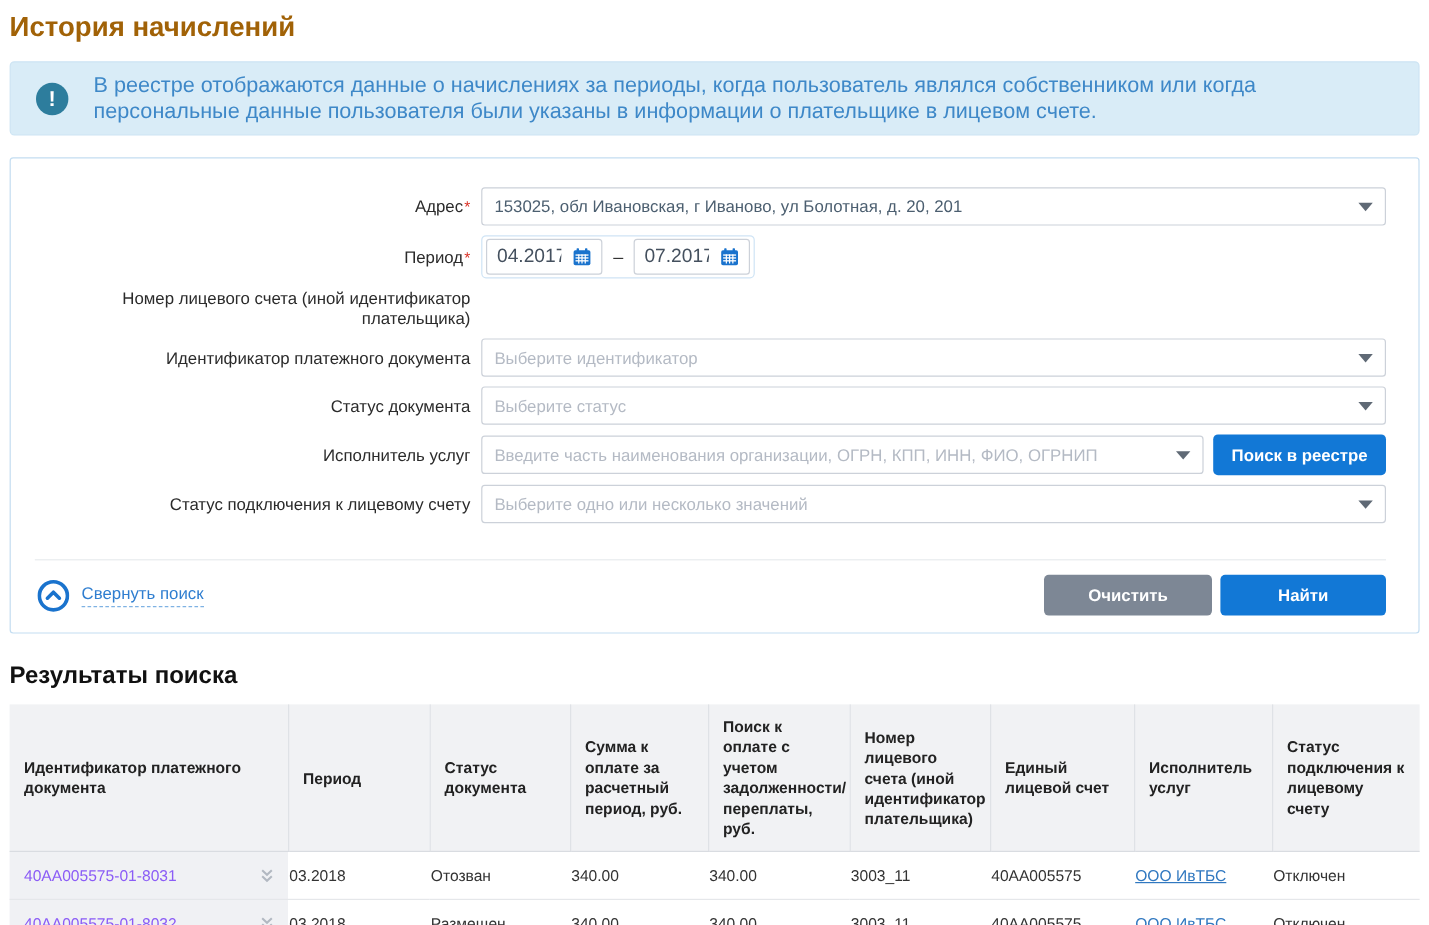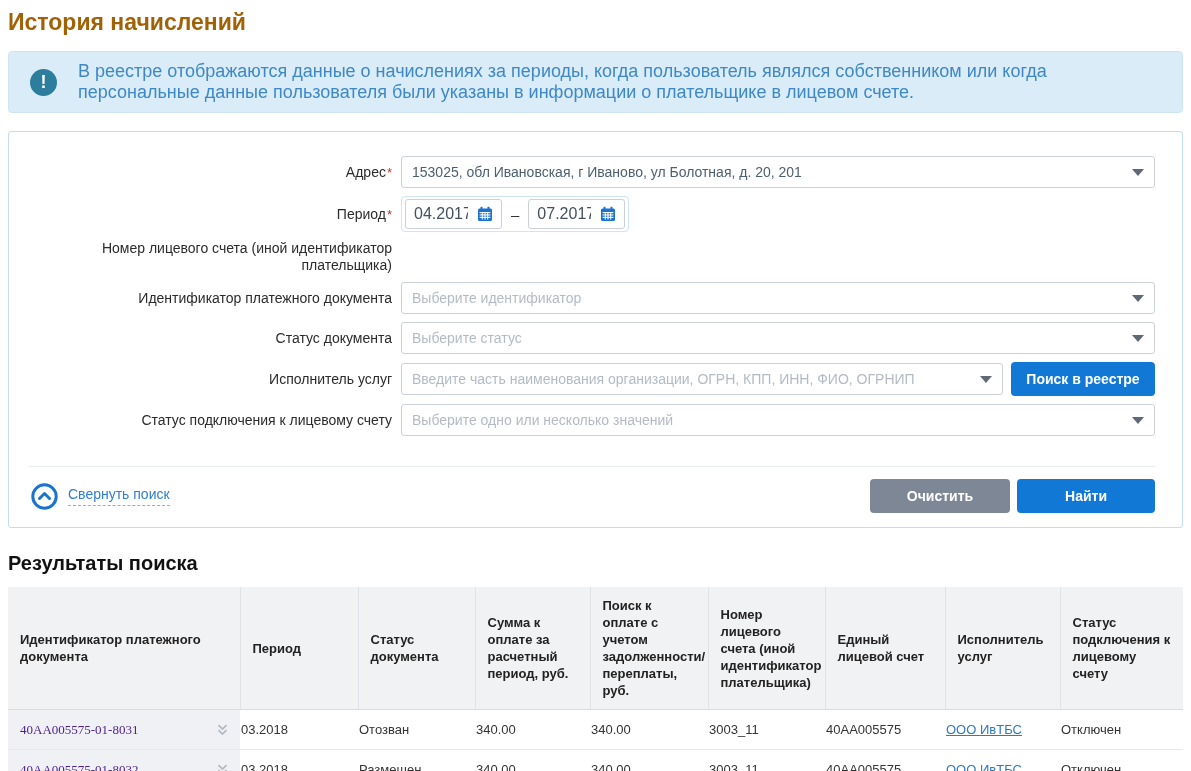--- a/index.html
+++ b/index.html
@@ -96,21 +96,21 @@
     text-align:left; vertical-align:middle; padding:10px 12px; height:115px;
     border-right:1px solid #dfe2e6; border-bottom:1px solid #d9dce1; line-height:17px;
   }
   thead th:last-child { border-right:none; }
   tbody td {
     font-size:13px; color:#333; height:40px;
     border-bottom:1px solid #e5e7ea; vertical-align:middle; background:#fff;
   }
   tbody td.doc-cell { background:#f0f1f4; padding:0 10px 0 12px; }
   .doc-cell-inner { display:flex; align-items:center; justify-content:space-between; }
-  a.doc-link { color:#4c1d95; text-decoration:none;font-family:Liberation Serif, serif; }
+  a.doc-link { color:#8b5cf6; text-decoration:none; }
   a.provider-link { color:#3078c0; text-decoration:underline; }
   .dbl-chevron { display:flex; align-items:center; cursor:pointer; }
 </style>
 </head>
 <body>
 
 <div class="page">
 
   <h1 class="page-title">История начислений</h1>
 

